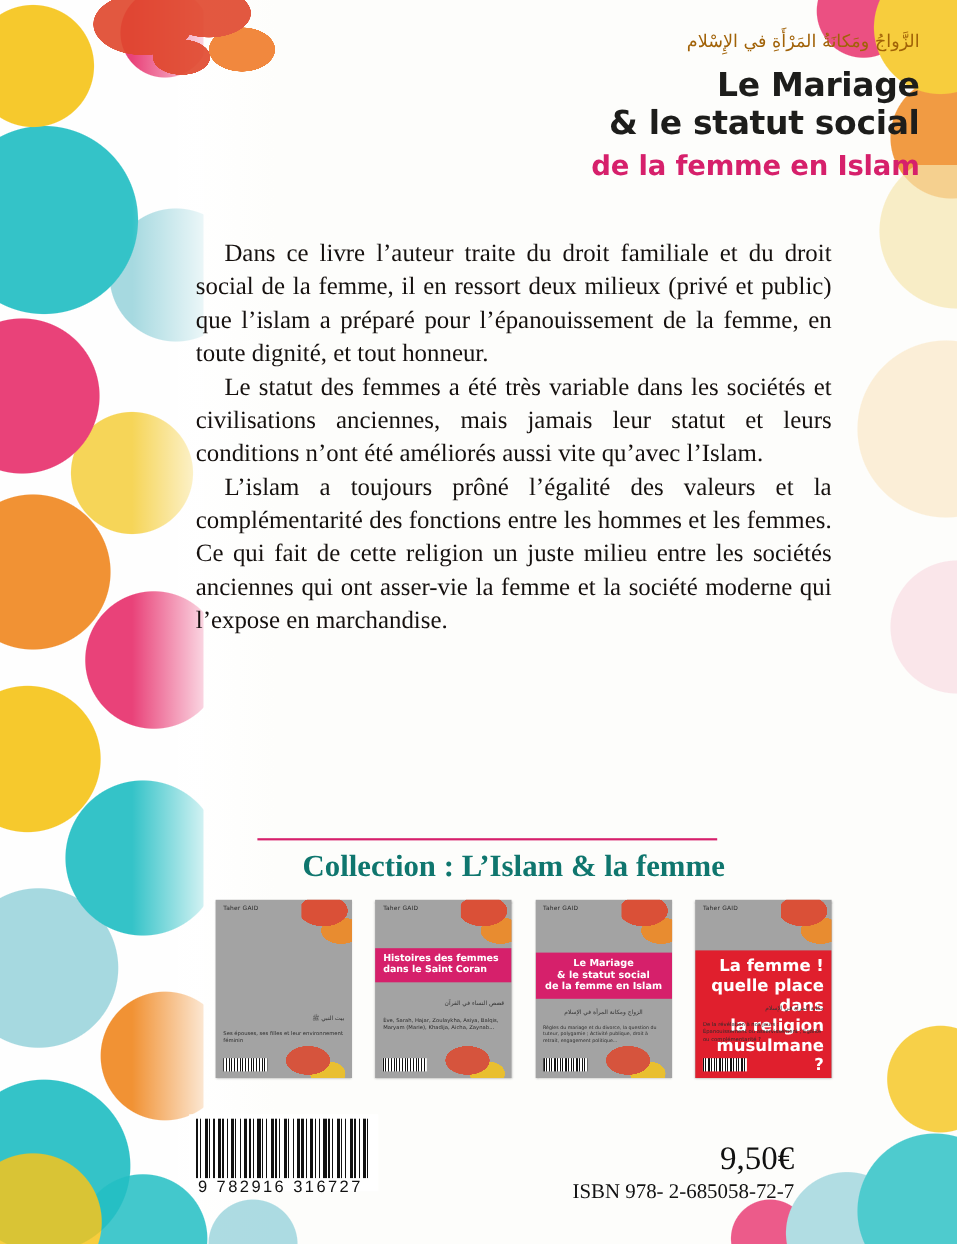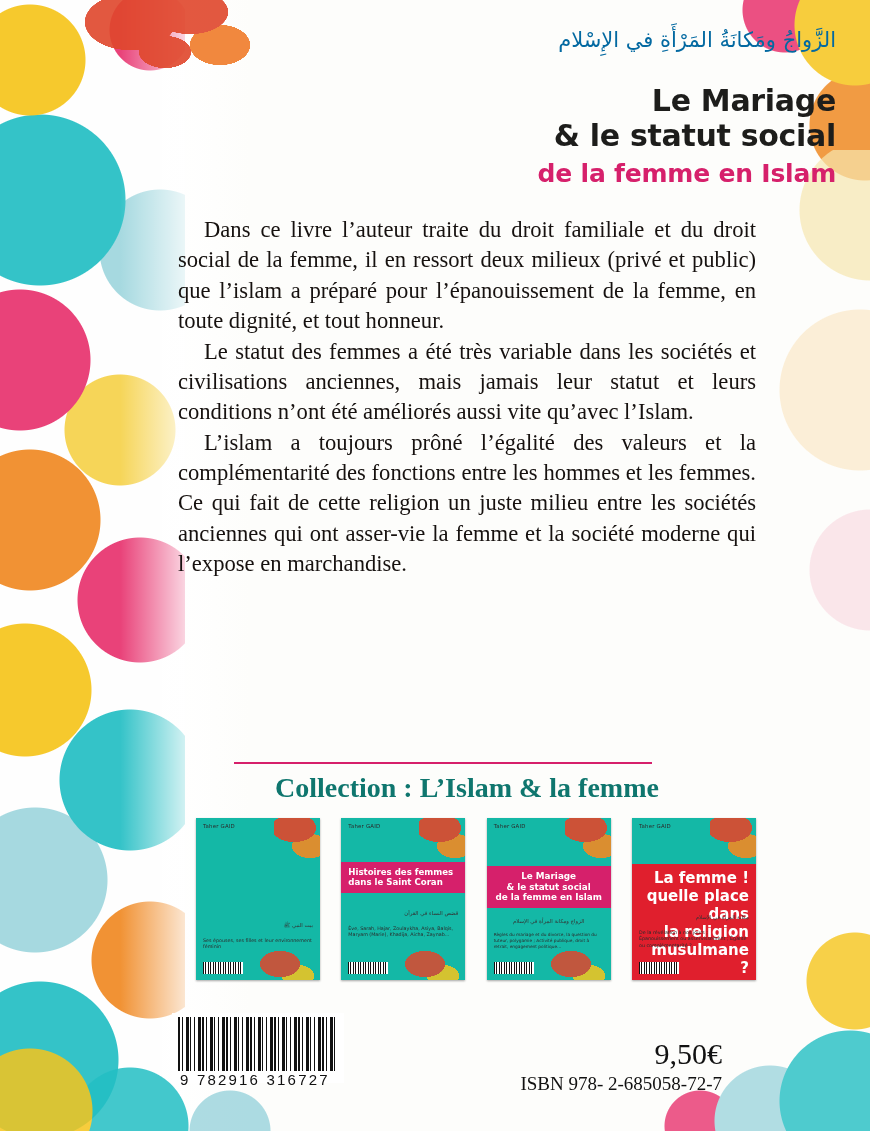--- a/index.html
+++ b/index.html
@@ -102,24 +102,24 @@
   .title-block {
     position: absolute;
     top: 28px;
     right: 34px;
     width: 560px;
     text-align: right;
   }
   .arabic-title {
     font-family: "DejaVu Sans", sans-serif;
     direction: rtl;
-    font-size: 21px;
-    color: #0369a1;
+    font-size: 16px;
+    color: #a16207;
     letter-spacing: 0px;
-    margin-bottom: 32px;
+    margin-bottom: 14px;
   }
   .fr-title-1, .fr-title-2 {
     font-family: "DejaVu Sans", sans-serif;
     font-weight: bold;
     font-size: 30px;
     line-height: 1.15;
     color: #1d1d1b;
     letter-spacing: -0.3px;
   }
   .fr-title-3 {
@@ -173,21 +173,21 @@
     left: 196px;
     width: 560px;
     display: flex;
     justify-content: space-between;
   }
   .mini {
     width: 124px;
     height: 162px;
     position: relative;
     overflow: hidden;
-    background: #14b8a6;
+    background: #a3a3a3;
     box-shadow: 0 1px 2px rgba(0,0,0,.35);
     font-family: "DejaVu Sans", sans-serif;
   }
   .mini .leaf {
     position: absolute; right: -6px; top: -4px; width: 52px; height: 62px;
     background:
       radial-gradient(ellipse 22px 14px at 20px 14px, #e0472c 0 100%, transparent 101%),
       radial-gradient(ellipse 18px 12px at 36px 32px, #f08a24 0 100%, transparent 101%);
     opacity:.9;
   }

